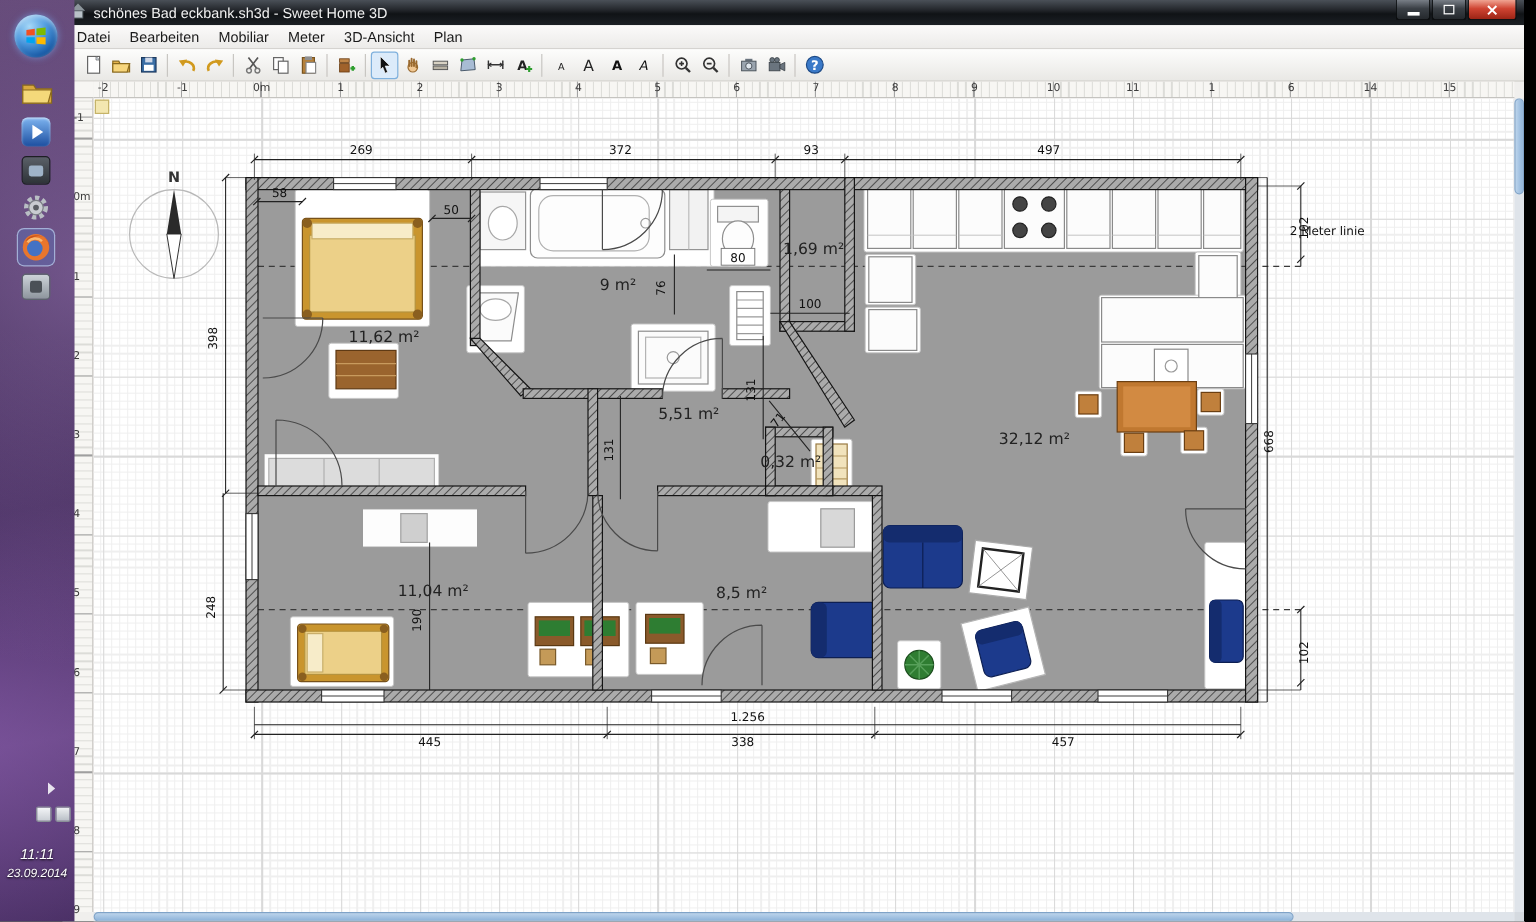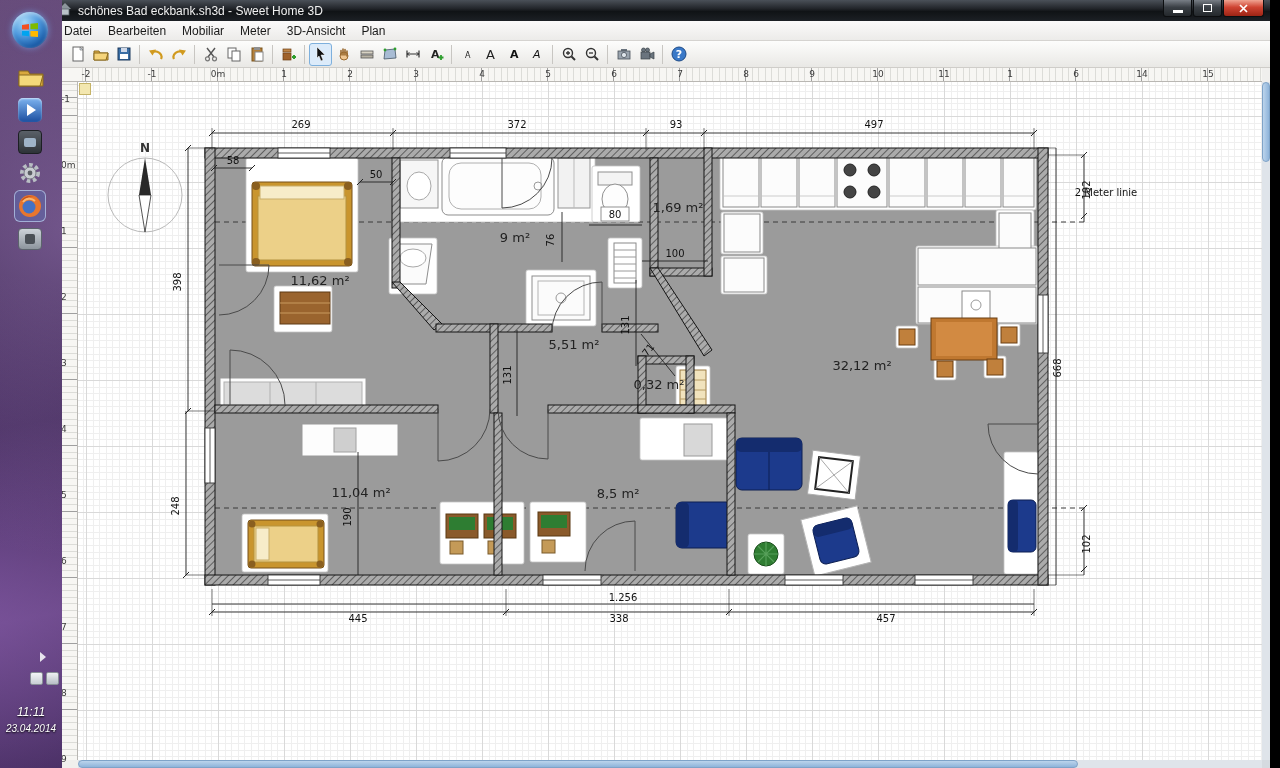--- a/index.html
+++ b/index.html
@@ -171,21 +171,21 @@
         <path d="M6 9 A8 8 0 0 1 18 8" fill="none" stroke="#f9b870" stroke-width="2"></path>
       </svg>
     </div>
     <div class="dicon ic-gray">
         <i></i>
       </div>
     <div class="dicon tray-arrow"></div>
     <div class="dicon tray-a"></div>
     <div class="dicon tray-b"></div>
     <div class="clock">11:11</div>
-    <div class="date">23.04.2014</div>
+    <div class="date">23.09.2014</div>
   </div>
 
   <div class="window">
 
     <div class="titlebar">
       <span class="appicon">
         <svg width="14" height="14" viewBox="0 0 14 14">
             <path d="M1 7 L7 1 L13 7 Z" fill="#8d969c"></path>
             <rect x="3" y="7" width="8" height="6" fill="#b9c2c8" stroke="#5a646a" stroke-width="0.8"></rect>
           </svg>

